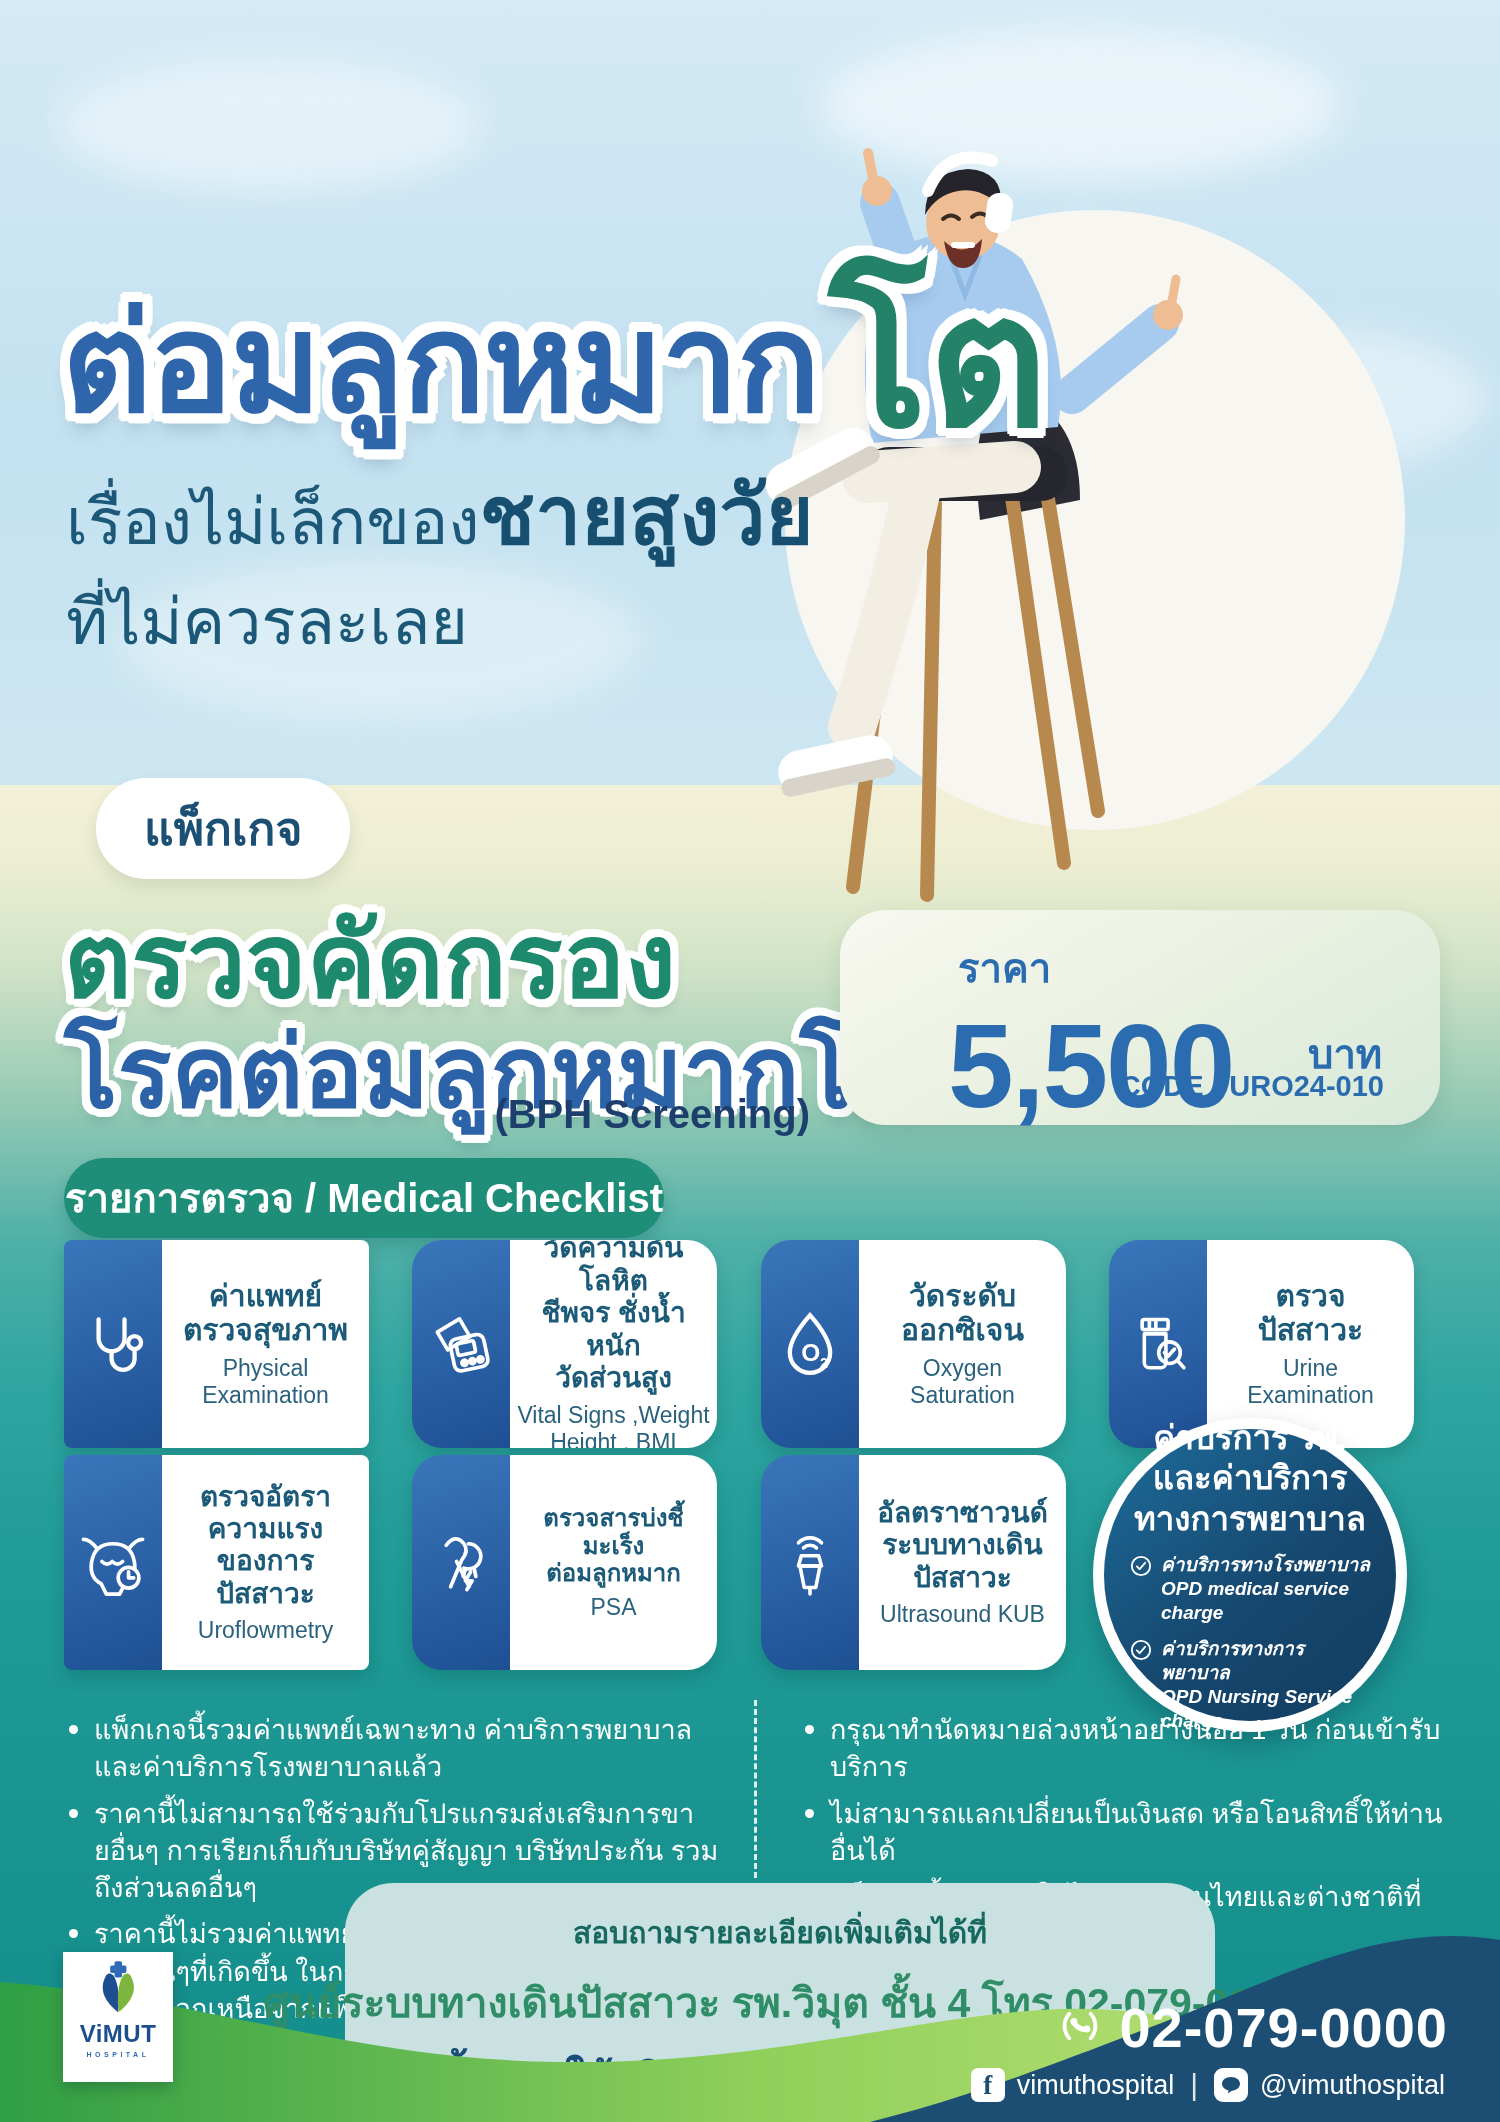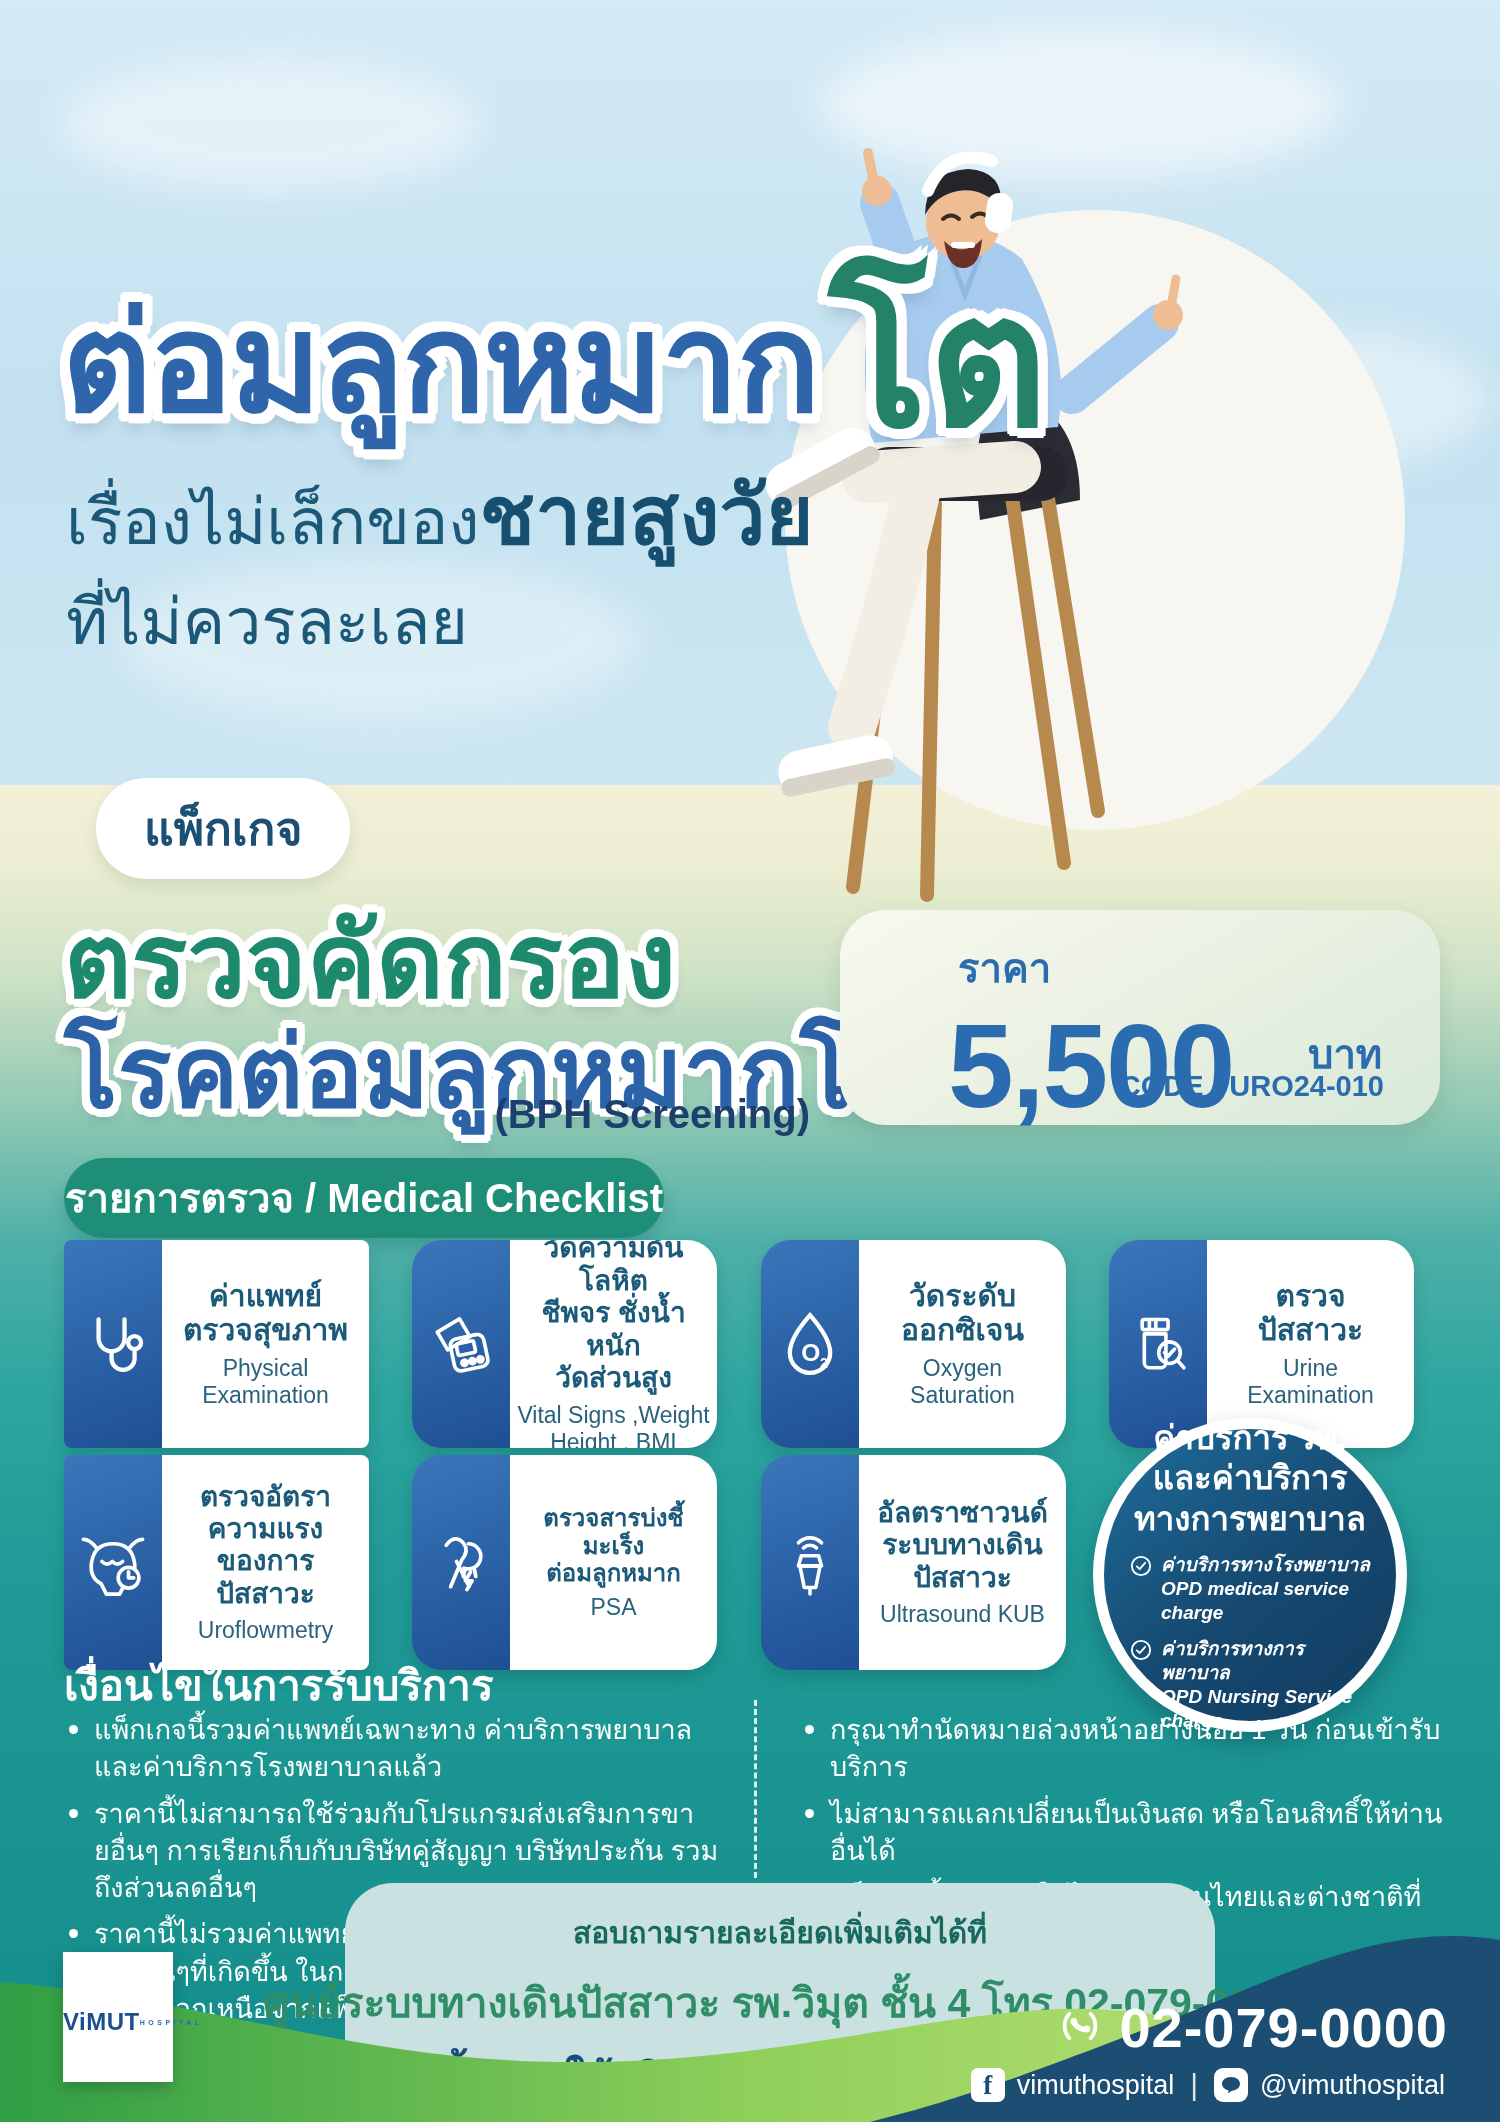--- a/index.html
+++ b/index.html
@@ -105,21 +105,21 @@
   .footer-phone{position:absolute;right:52px;top:1995px;display:flex;align-items:center;gap:16px;z-index:5;color:#fff;}
   .footer-phone .num{font-size:56px;font-weight:800;letter-spacing:1px;}
   .footer-social{position:absolute;right:55px;top:2068px;display:flex;align-items:center;gap:12px;z-index:5;color:#fff;font-size:27px;}
   .footer-social .sep{opacity:.85;font-size:30px;margin:0 4px;}
   .fb-icon{width:34px;height:34px;border-radius:7px;background:#fff;color:#1c4e74;display:flex;align-items:center;justify-content:center;
     font-family:"Liberation Serif",serif;font-weight:700;font-size:27px;}
   .line-icon{width:34px;height:34px;border-radius:9px;background:#fff;display:flex;align-items:center;justify-content:center;}
 
   
   .logo-card{position:absolute;left:63px;top:1952px;width:110px;height:130px;background:#fff;z-index:6;
-    display:flex;flex-direction:row;align-items:center;padding-top:8px;box-sizing:border-box;
+    display:flex;flex-direction:column;align-items:center;padding-top:8px;box-sizing:border-box;
     box-shadow:0 6px 14px rgba(0,30,40,.25);}
   .logo-name{font-size:24px;font-weight:800;color:#1d4e8f;margin-top:2px;letter-spacing:0.5px;}
   .logo-sub{font-size:7px;letter-spacing:3.5px;color:#2e6cb5;font-weight:700;margin-top:3px;}
 </style>
 </head>
 <body>
 
 <div class="poster">
 
   <div class="bg-sky">
@@ -349,21 +349,20 @@
         <svg width="22" height="22" viewBox="0 0 24 24" fill="none" stroke="#fff" stroke-width="2">
             <circle cx="12" cy="12" r="10"></circle>
             <path d="M7.5 12.5 l3 3 l6 -7" stroke-linecap="round" stroke-linejoin="round"></path>
           </svg>
       </span>
       <span><span>ค่าบริการทางการพยาบาล</span><br>
       <span>OPD Nursing Service charge</span></span>
     </div>
   </div>
 
-  <div class="cond-header">เงื่อนไขในการรับบริการ</div>
   <ul class="cond-list cond-left">
     <li>แพ็กเกจนี้รวมค่าแพทย์เฉพาะทาง ค่าบริการพยาบาล และค่าบริการโรงพยาบาลแล้ว</li>
     <li>ราคานี้ไม่สามารถใช้ร่วมกับโปรแกรมส่งเสริมการขายอื่นๆ การเรียกเก็บกับบริษัทคู่สัญญา บริษัทประกัน รวมถึงส่วนลดอื่นๆ</li>
     <li>ราคานี้ไม่รวมค่าแพทย์เฉพาะทางอื่นๆ ค่ายา และค่าใช้จ่ายอื่นๆที่เกิดขึ้น ในกรณีที่แพทย์แนะนำให้ตรวจเพิ่มเติมที่นอกเหนือจากแพ็กเกจ</li>
     <li>โรงพยาบาลขอสงวนสิทธิ์ในการเปลี่ยนแปลงข้อกำหนด เงื่อนไข ราคา และอื่นๆ โดยมิต้องแจ้งให้ทราบล่วงหน้า</li>
   </ul>
   <div class="cond-divider"></div>
   <ul class="cond-list cond-right">
     <li>กรุณาทำนัดหมายล่วงหน้าอย่างน้อย 1 วัน ก่อนเข้ารับบริการ</li>
     <li>ไม่สามารถแลกเปลี่ยนเป็นเงินสด หรือโอนสิทธิ์ให้ท่านอื่นได้</li>

